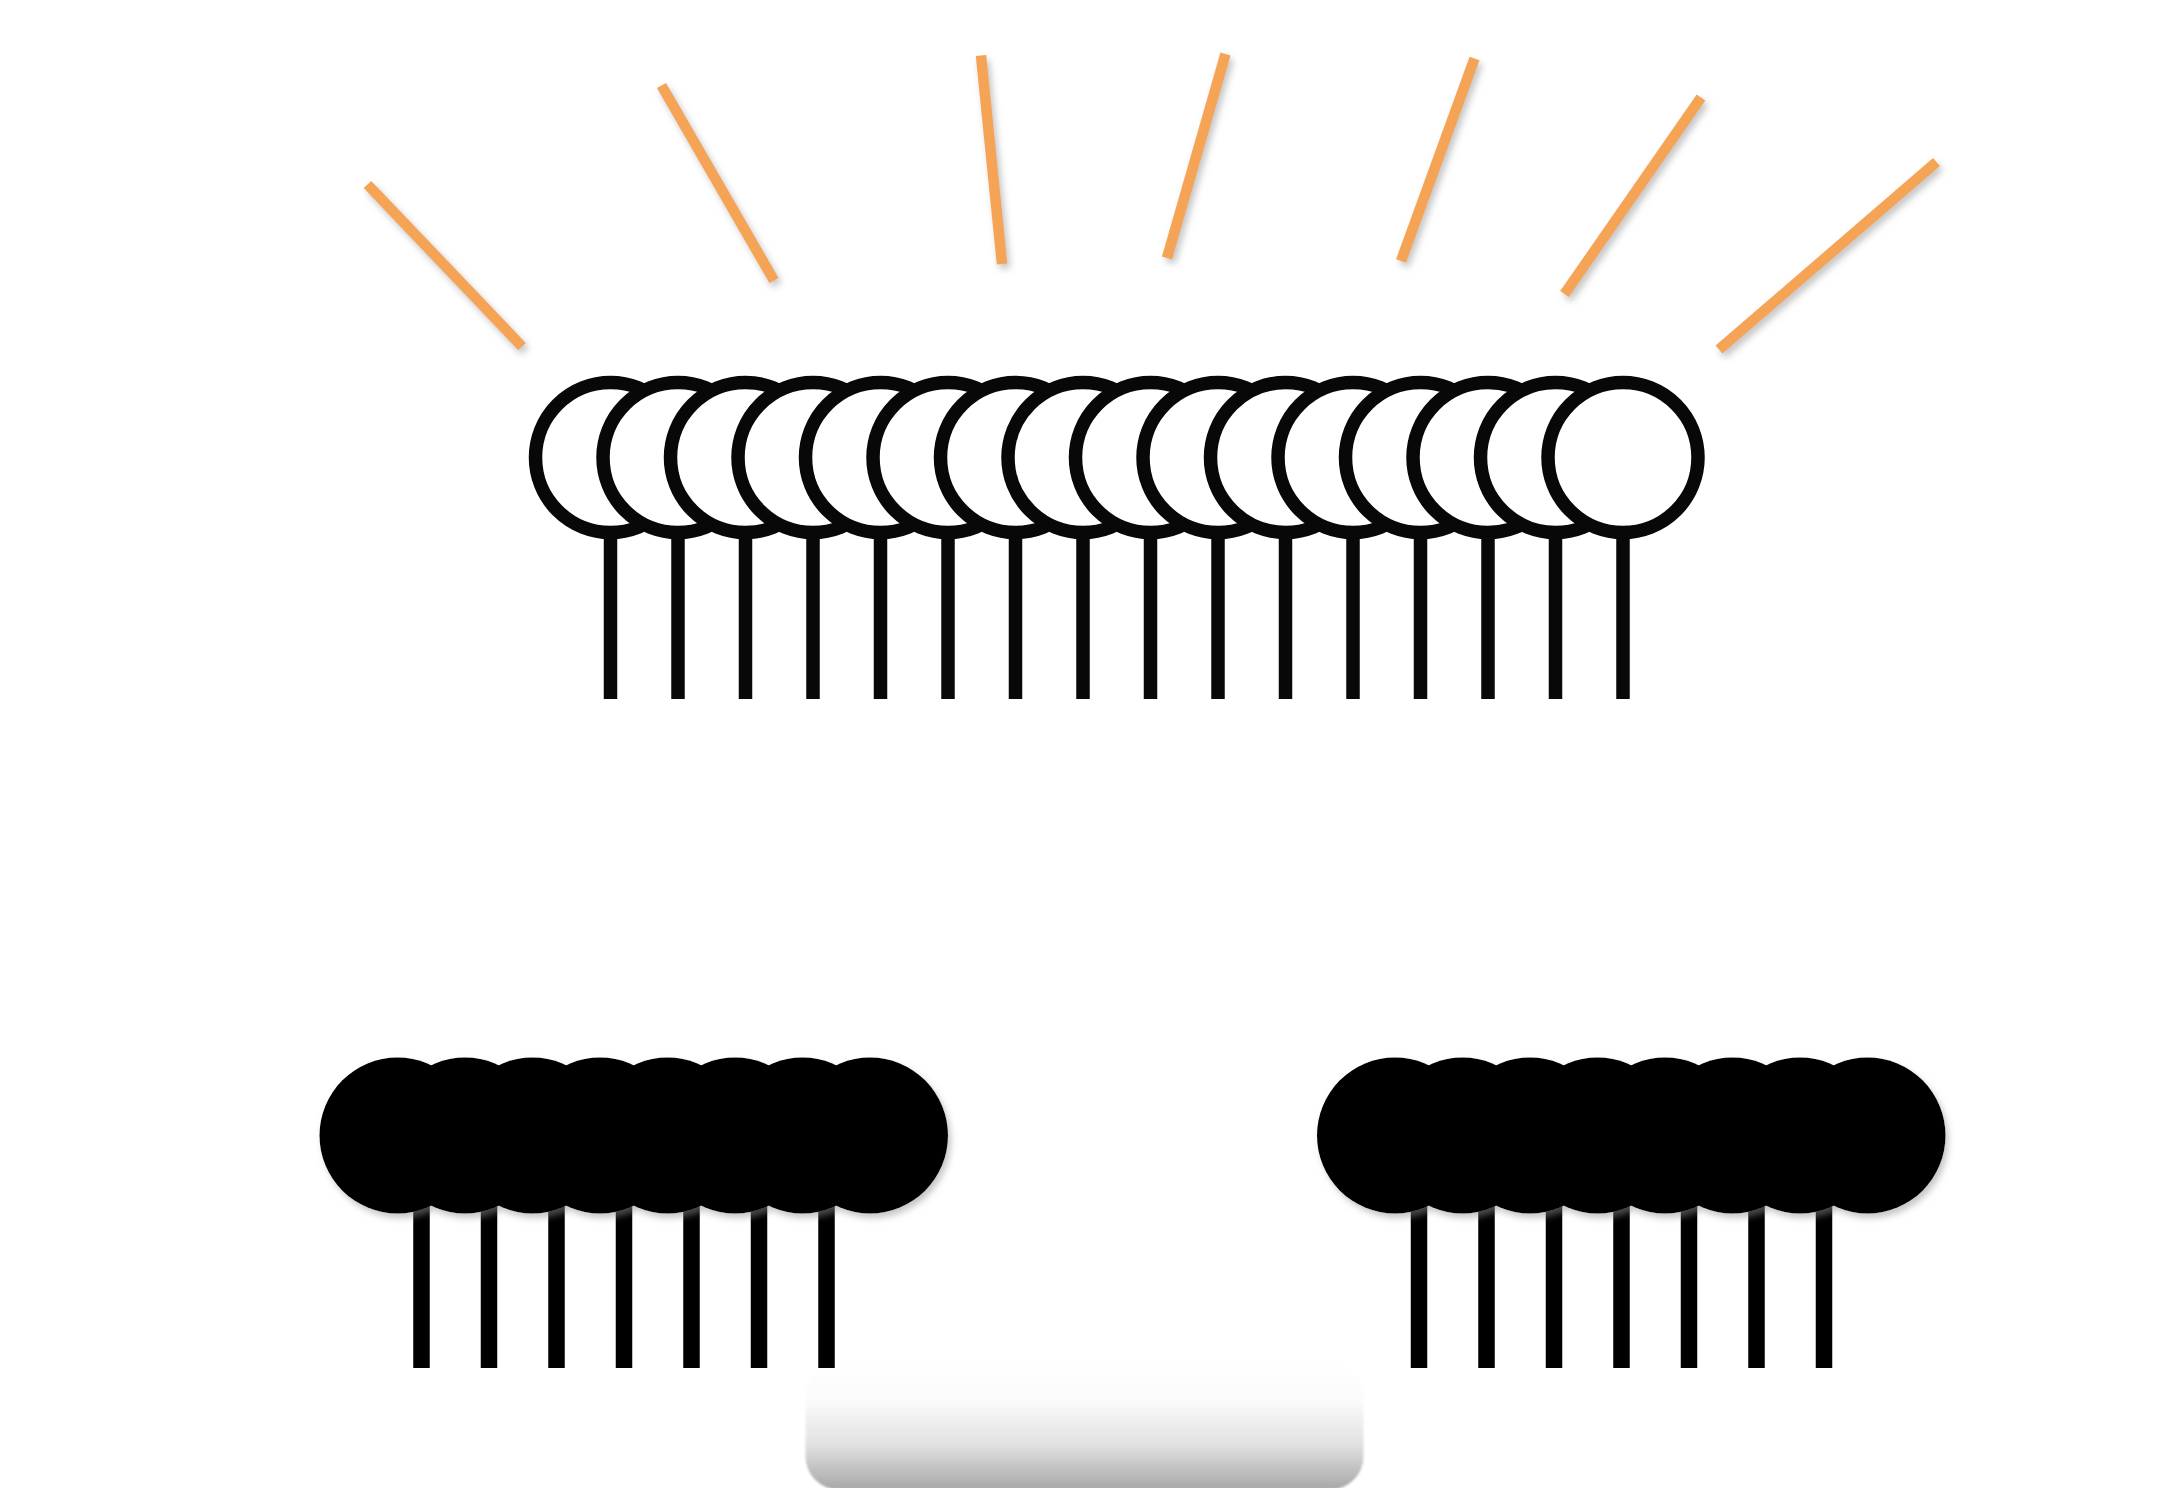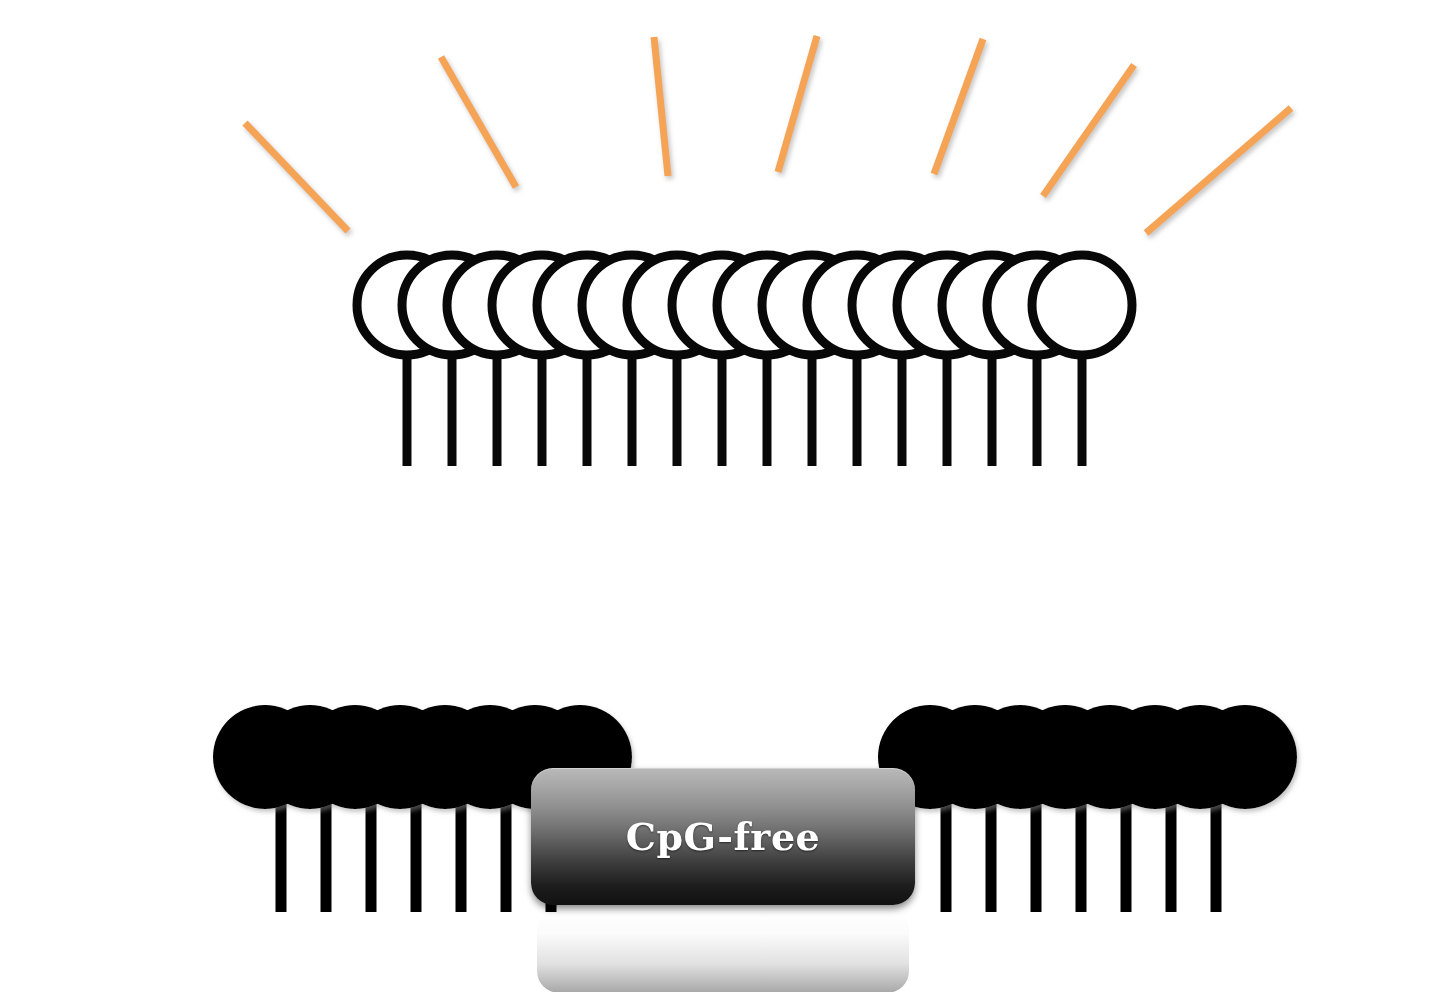--- a/index.html
+++ b/index.html
@@ -162,17 +162,14 @@
         <circle cx="1155" cy="757" r="52" fill="#000000"></circle>
         <circle cx="1200" cy="757" r="52" fill="#000000"></circle>
         <circle cx="1245" cy="757" r="52" fill="#000000"></circle>
       </g>
 
     <line id="bottom-baseline" x1="65" y1="912" x2="1366" y2="912" stroke="#111111" stroke-width="5" filter="url(#softshadow)"></line>
   </svg>
 
   <div class="cpg-reflection" id="cpg-reflection" style="left: 537px; top: 908px; width: 372px; height: 85px; border-radius: 22px;"></div>
 
-  <div class="cpg-button" id="cpg-button" style="left: 531px; top: 768px; width: 384px; height: 137px; border-radius: 22px;">
-    <span class="label">CpG-free</span>
-  </div>
 
 </div>
 
 </body></html>

